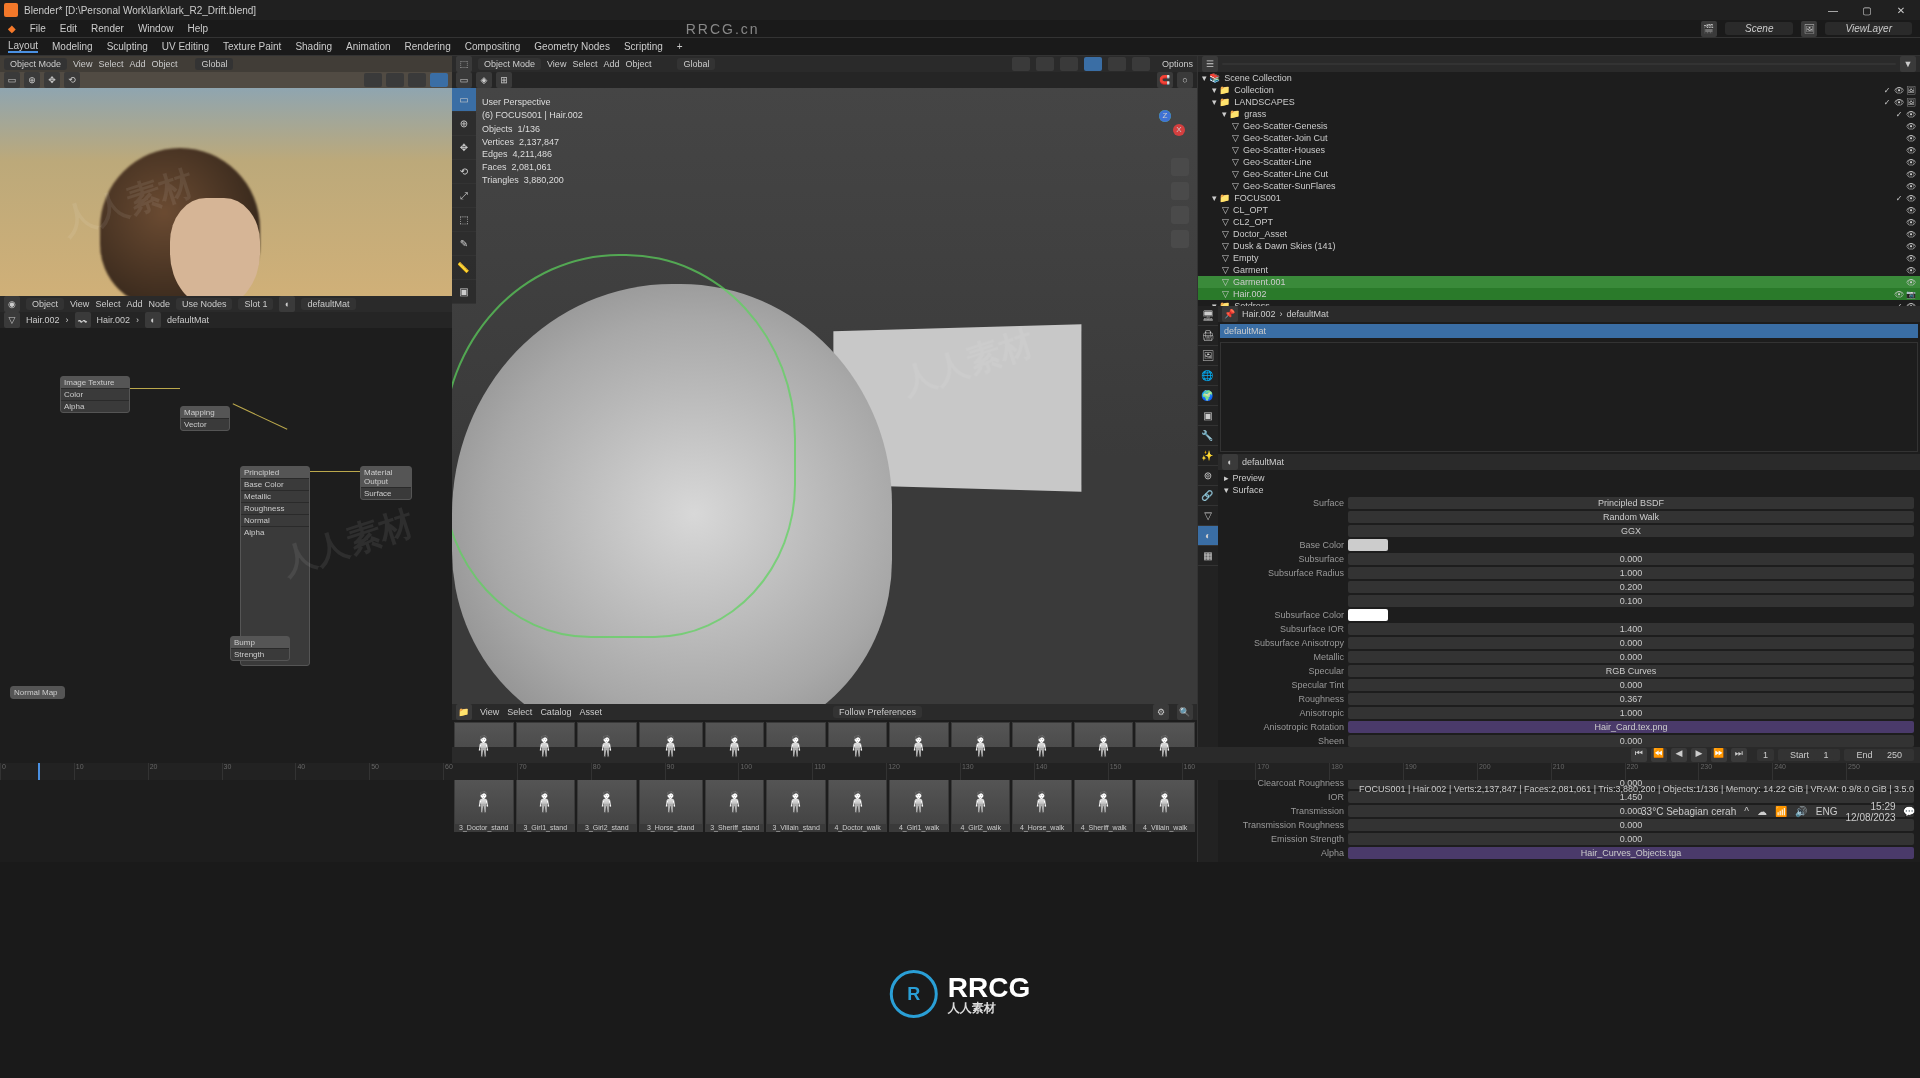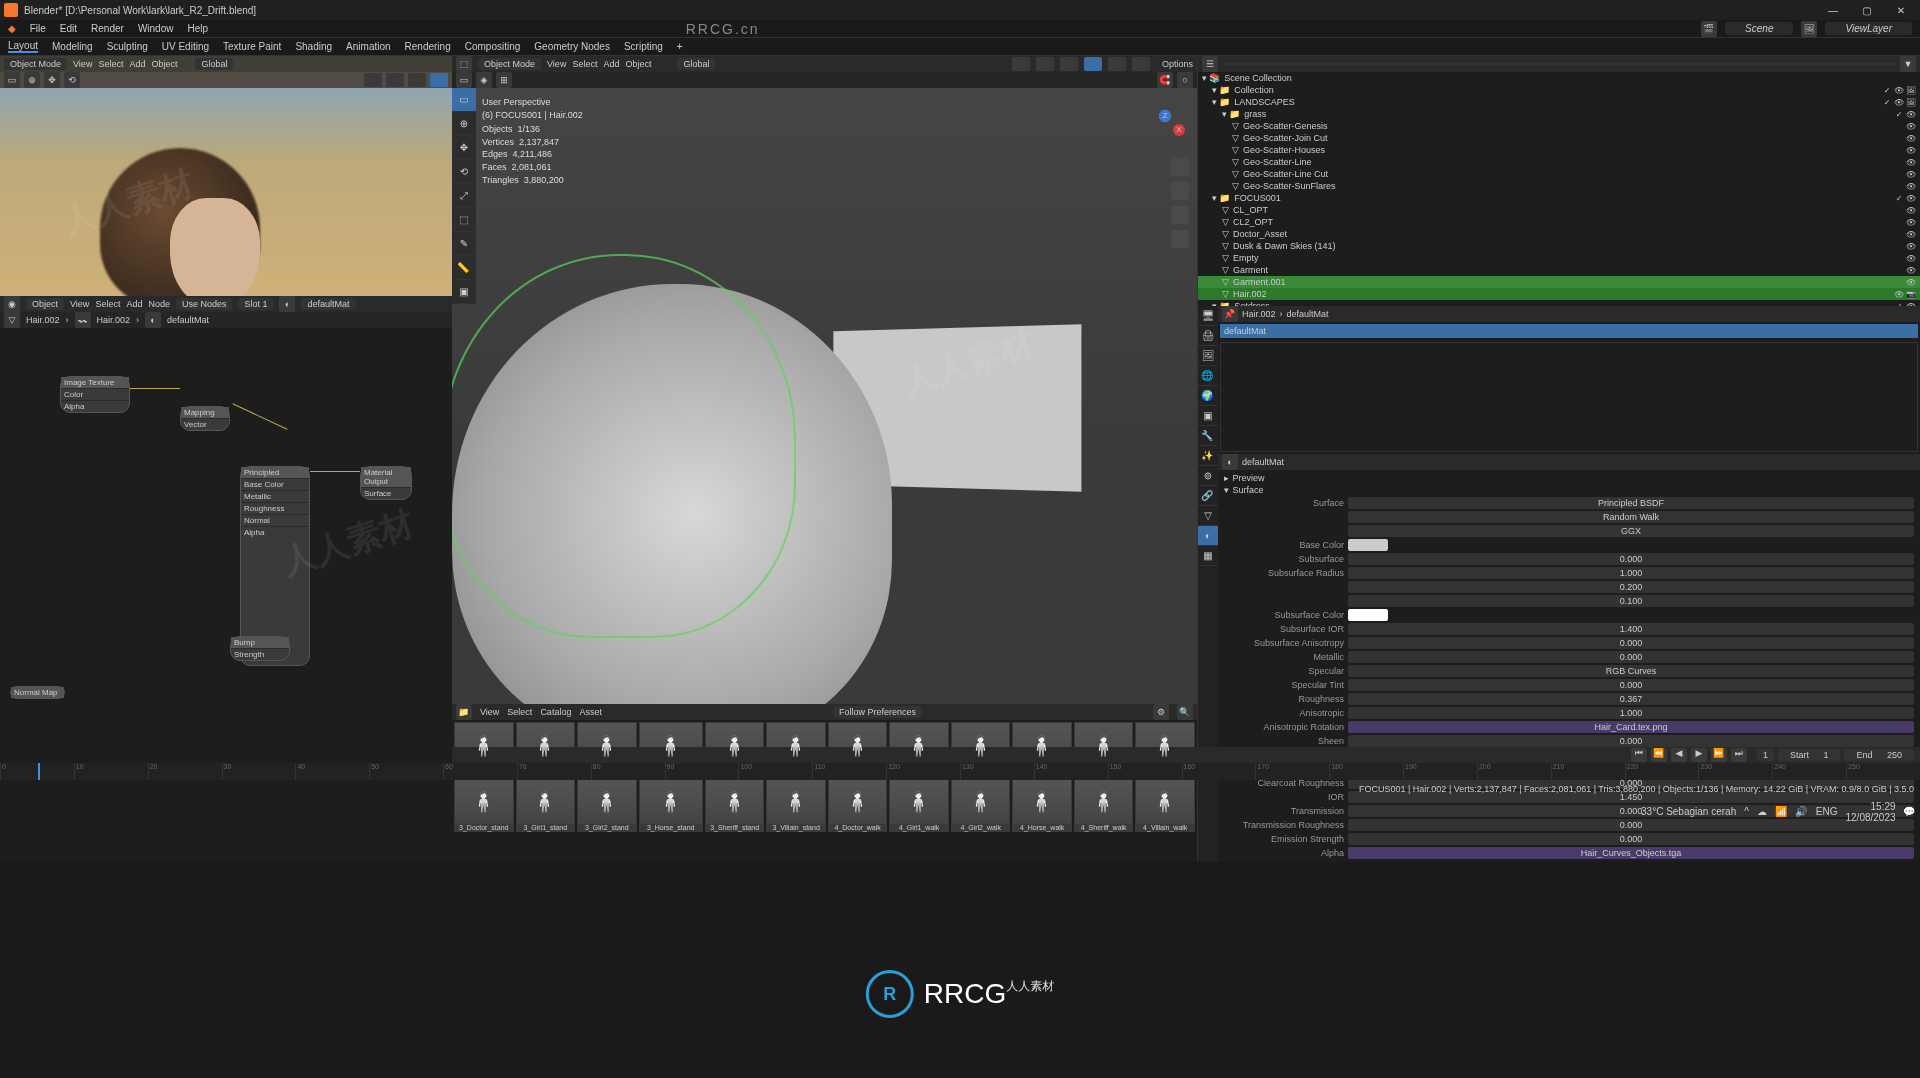--- a/index.html
+++ b/index.html
@@ -29,21 +29,21 @@
 .left-col { display: flex; flex-direction: column; }
 .left-vp { height: 240px; background: #c9a06a; position: relative; overflow: hidden; }
 .left-vp .header { position: absolute; top: 0; left: 0; right: 0; height: 16px; background: rgba(50,50,50,.9); display: flex; align-items: center; padding: 0 4px; gap: 6px; font-size: 9px; }
 .left-vp .header2 { position: absolute; top: 16px; left: 0; right: 0; height: 16px; background: rgba(60,60,60,.85); display: flex; align-items: center; padding: 0 4px; gap: 4px; font-size: 9px; }
 .left-vp .render-sim { position: absolute; inset: 32px 0 0 0; background: linear-gradient(180deg,#8fa5b0 0%,#bca97a 35%,#d0b078 100%); }
 .left-vp .render-sim .head { position: absolute; left: 100px; top: 60px; width: 160px; height: 160px; background: radial-gradient(circle at 40% 40%,#6b4b32,#3a2a1d 70%); border-radius: 50% 50% 40% 40%; filter: blur(1px); }
 .left-vp .render-sim .face { position: absolute; left: 170px; top: 110px; width: 90px; height: 110px; background: #d6b596; border-radius: 40% 40% 50% 50%; }
 .node-editor { flex: 1; background: #1d1d1d; position: relative; overflow: hidden; }
 .node-editor .header { height: 16px; background: #2a2a2a; display: flex; align-items: center; padding: 0 4px; gap: 6px; font-size: 9px; }
 .node-editor .header2 { height: 16px; background: #252525; display: flex; align-items: center; padding: 0 4px; gap: 6px; font-size: 9px; }
-.node { position: absolute; background: #3a3a3a; border: 1px solid #555; border-radius: 10px; font-size: 8px; }
+.node { position: absolute; background: #3a3a3a; border: 1px solid #555; border-radius: 3px; font-size: 8px; }
 .node .title { background: #555; padding: 1px 3px; font-size: 8px; }
 .node .row { padding: 1px 3px; border-top: 1px solid #2a2a2a; }
 .wire { position: absolute; border-top: 1px solid #bba84c; }
 
 
 .center-vp { background: #393939; position: relative; overflow: hidden; display: flex; flex-direction: column; }
 .center-vp .header { height: 16px; background: #2a2a2a; display: flex; align-items: center; padding: 0 4px; gap: 6px; font-size: 9px; }
 .center-vp .header2 { height: 16px; background: #252525; display: flex; align-items: center; padding: 0 4px; gap: 4px; font-size: 9px; }
 .center-vp .header2 .right { margin-left: auto; display: flex; gap: 4px; }
 .center-vp .canvas { flex: 1; position: relative; background: linear-gradient(180deg,#454545 0%,#3a3a3a 60%,#3a3a3a 100%); }
@@ -114,21 +114,21 @@
 
 .statusbar { height: 16px; background: #1a1a1a; display: flex; align-items: center; padding: 0 6px; gap: 14px; font-size: 9px; border-top: 1px solid #333; }
 .statusbar .right { margin-left: auto; }
 .taskbar { height: 30px; background: #111; display: flex; align-items: center; padding: 0 4px; gap: 4px; font-size: 10px; border-top: 1px solid #333; }
 .taskbar .app { width: 22px; height: 22px; background: #333; border-radius: 3px; display: flex; align-items: center; justify-content: center; cursor: pointer; font-size: 11px; }
 .taskbar .right { margin-left: auto; display: flex; align-items: center; gap: 8px; }
 
 .watermark { position: absolute; pointer-events: none; color: rgba(255,255,255,.08); font-size: 34px; font-weight: bold; transform: rotate(-18deg); }
 .brand { position: absolute; bottom: 60px; left: 50%; transform: translateX(-50%); display: flex; align-items: center; gap: 10px; pointer-events: none; }
 .brand .logo { width: 48px; height: 48px; border: 3px solid #2a9fd6; border-radius: 50%; display: flex; align-items: center; justify-content: center; color: #2a9fd6; font-weight: bold; font-size: 18px; }
-.brand .txt { font-size: 28px; font-weight: normal; color: #fff; display: flex; flex-direction: row; line-height: 1; }
+.brand .txt { font-size: 28px; font-weight: bold; color: #fff; display: flex; flex-direction: column; line-height: 1; }
 .brand .sub { font-size: 12px; color: #ddd; }
 
 .pill { background: #333; padding: 1px 6px; border-radius: 3px; }
 .iconbtn { width: 16px; height: 16px; background: #3a3a3a; border-radius: 2px; cursor: pointer; display: inline-flex; align-items: center; justify-content: center; font-size: 9px; }
 .shade-btn { width: 18px; height: 14px; background: #3a3a3a; border-radius: 2px; cursor: pointer; }
 .shade-btn.on { background: #3a6ea5; }
 </style>
 </head>
 <body>
 

